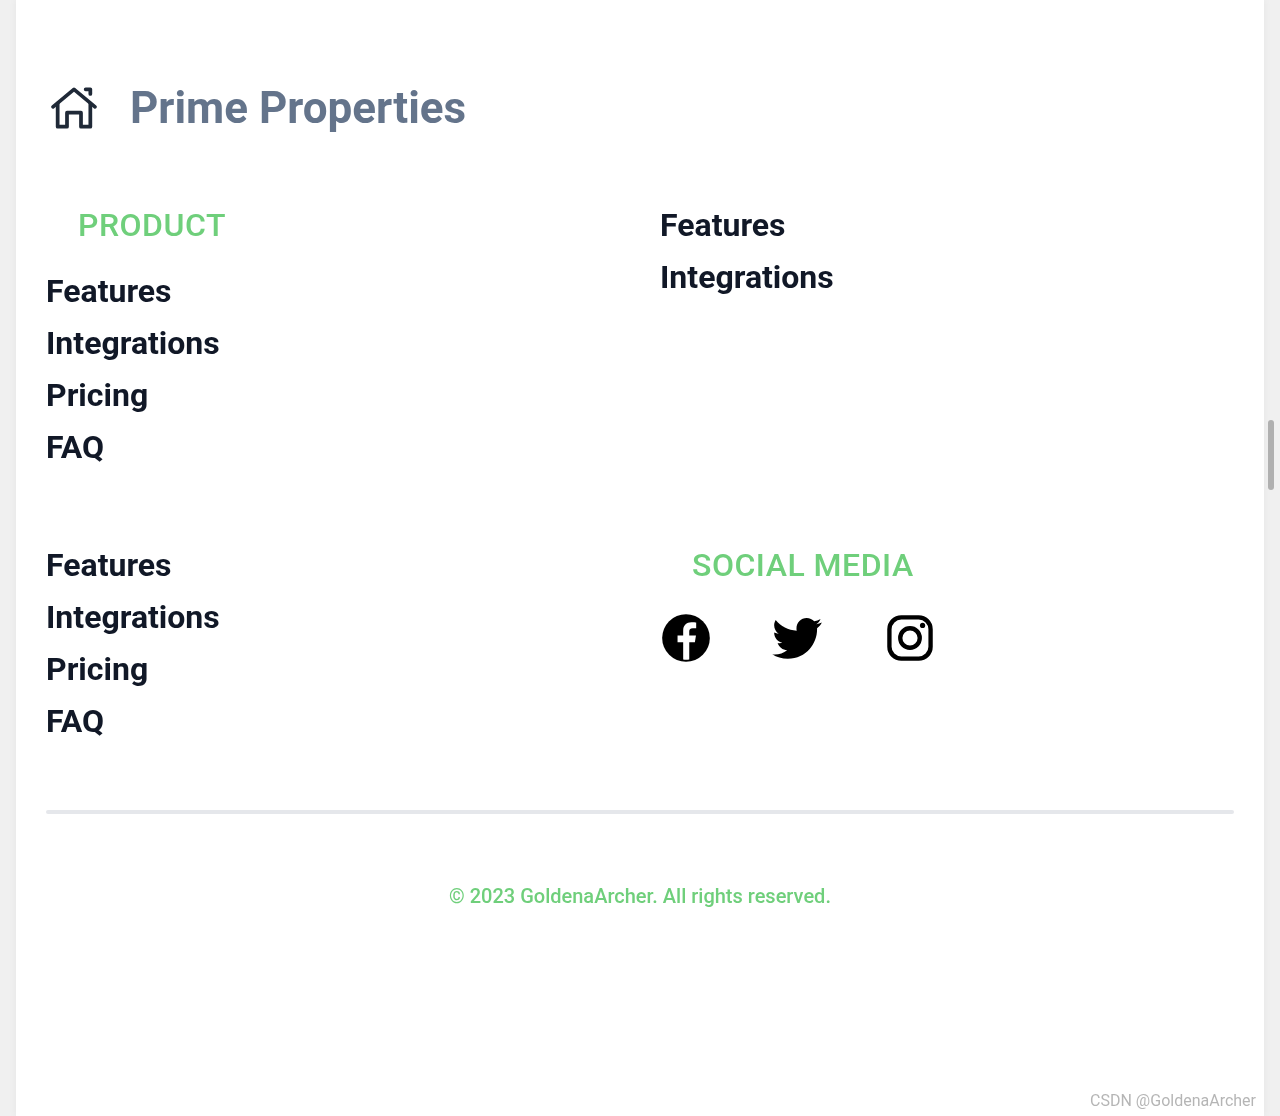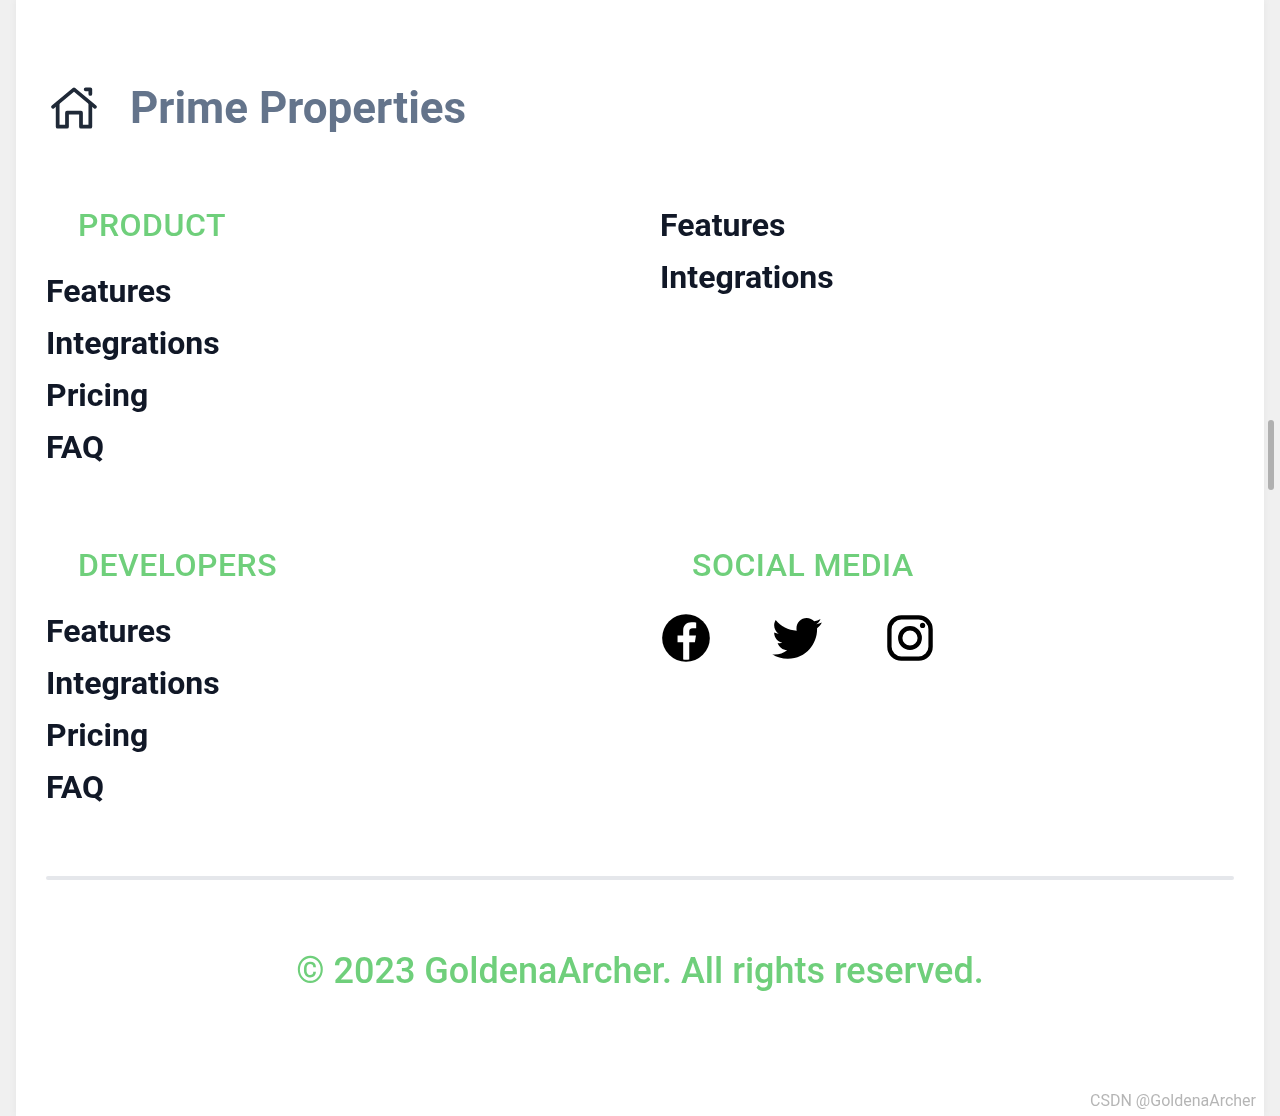--- a/index.html
+++ b/index.html
@@ -96,21 +96,21 @@
     
     .divider {
       height: 4px;
       background: #e5e7eb;
       border-radius: 2px;
       margin: 20px 0 70px 0;
     }
     
     .copyright {
       text-align: center;
-      font-size: 36px;
+      font-size: 20px;
       font-weight: 500;
       color: #6fcf7b;
     }
     
     .scrollbar-hint {
       position: fixed;
       right: 6px;
       top: 420px;
       width: 6px;
       height: 70px;
@@ -159,21 +159,20 @@
       </div>
 
       <div>
         <ul class="link-list">
           <li><a href="#">Features</a></li>
           <li><a href="#">Integrations</a></li>
         </ul>
       </div>
 
       <div>
-        <h3 class="col-heading">DEVELOPERS</h3>
         <ul class="link-list">
           <li><a href="#">Features</a></li>
           <li><a href="#">Integrations</a></li>
           <li><a href="#">Pricing</a></li>
           <li><a href="#">FAQ</a></li>
         </ul>
       </div>
 
       <div>
         <h3 class="col-heading">SOCIAL MEDIA</h3>

